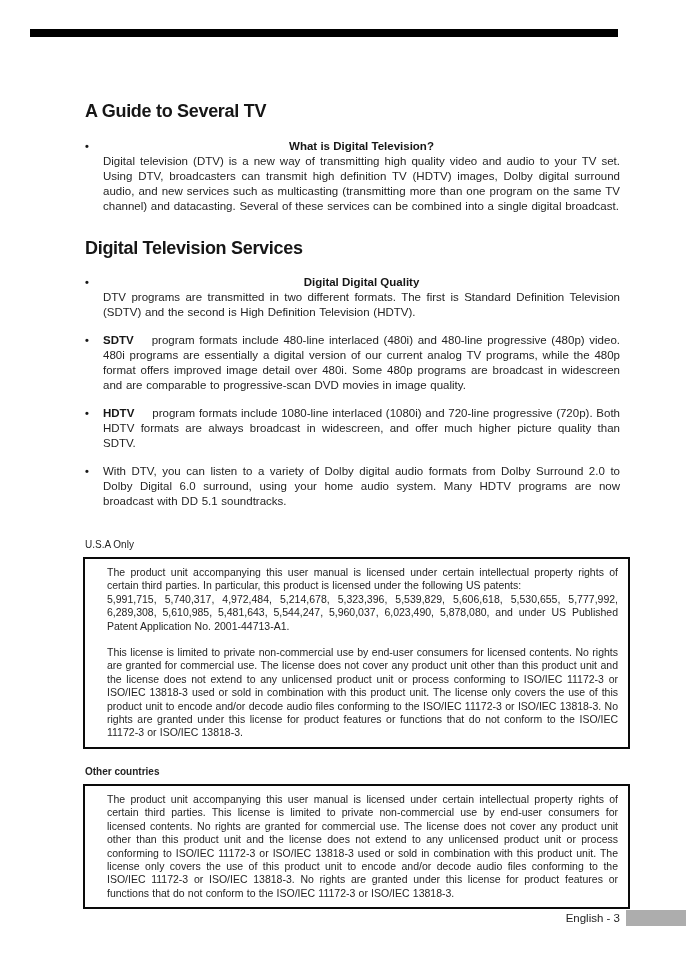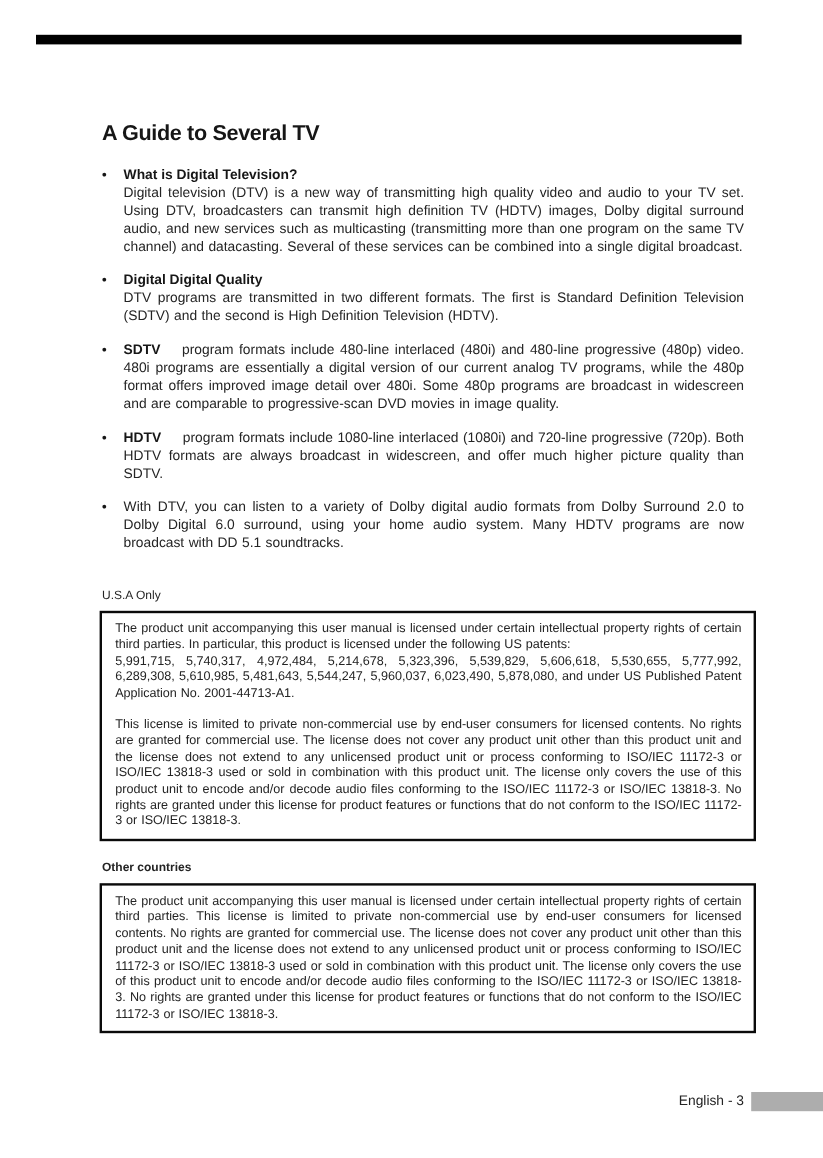--- a/index.html
+++ b/index.html
@@ -47,20 +47,21 @@
     font-weight: 700;
     line-height: 15px;
     color: #161616;
   }
   .bullet-body { flex: 1 1 auto; }
   .bh {
     font-weight: 700;
     font-size: 11.5px;
     line-height: 15px;
     color: #161616;
+    text-align: center;
   }
   .bh.block { display: block; }
   .bh.inline { margin-right: 18px; }
   p.para {
     margin: 0;
     font-size: 11.5px;
     line-height: 15px;
     text-align: justify;
     color: #242424;
     word-spacing: 0.5px;
@@ -70,21 +71,21 @@
     color: #242424;
     margin-top: 30px;
     margin-bottom: 7px;
   }
   .box-label.second { margin-top: 17px; font-weight: bold; }
   .license-box {
     box-sizing: border-box;
     margin-left: -2px;
     margin-right: -10px;
     border: 2px solid #0a0a0a;
-    padding: 7px 10px 7px 11px;
+    padding: 7px 10px 7px 22px;
   }
   .license-box p.para {
     font-size: 10.5px;
     line-height: 13.4px;
     word-spacing: 0.3px;
   }
   .license-box .gap { height: 13px; }
   .patents { display: block; }
   .footer {
     position: absolute;
@@ -116,20 +117,21 @@
     <ul class="bullets">
       <li>
         <span class="dot">•</span>
         <div class="bullet-body">
           <span class="bh block">What is Digital Television?</span>
           <p class="para">Digital television (DTV) is a new way of transmitting high quality video and audio to your TV set. Using DTV, broadcasters can transmit high definition TV (HDTV) images, Dolby digital surround audio, and new services such as multicasting (transmitting more than one program on the same TV channel) and datacasting. Several of these services can be combined into a single digital broadcast.</p>
         </div>
       </li>
     </ul>
 
+    <h2>Digital Television Services</h2>
 
     <ul class="bullets">
       <li>
         <span class="dot">•</span>
         <div class="bullet-body">
           <span class="bh block">Digital Digital Quality</span>
           <p class="para">DTV programs are transmitted in two different formats. The first is Standard Definition Television (SDTV) and the second is High Definition Television (HDTV).</p>
         </div>
       </li>
       <li>

